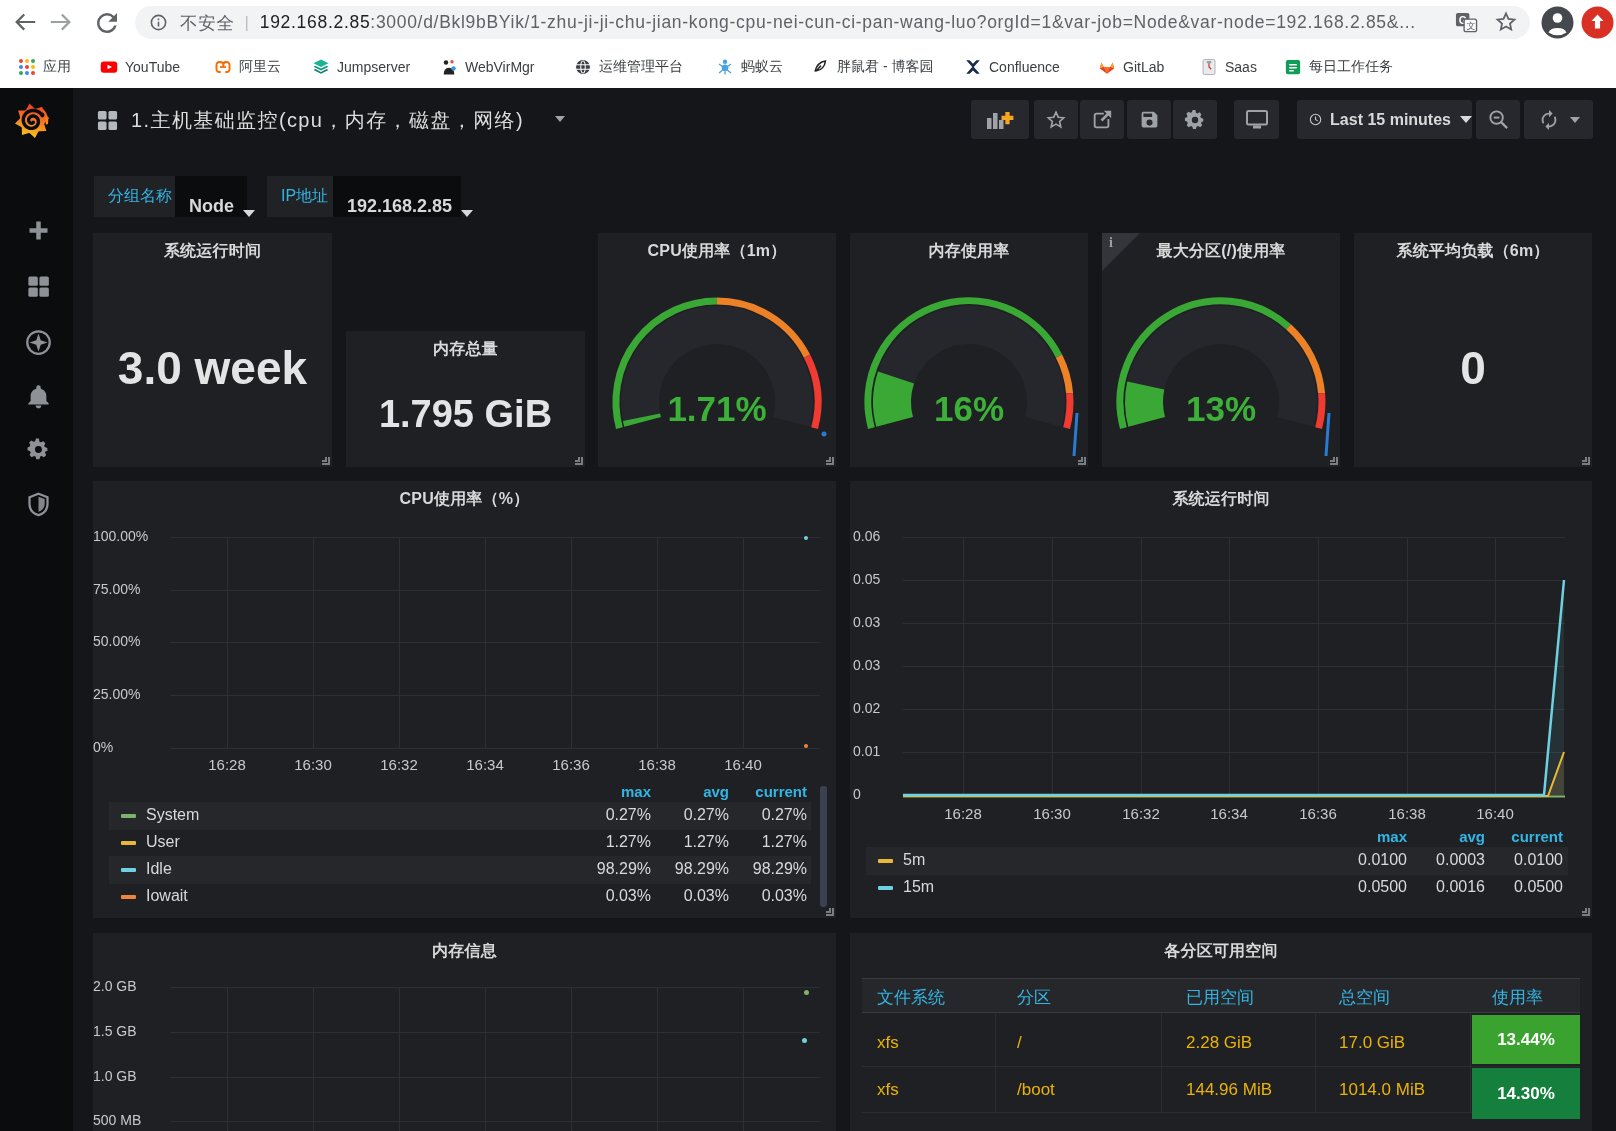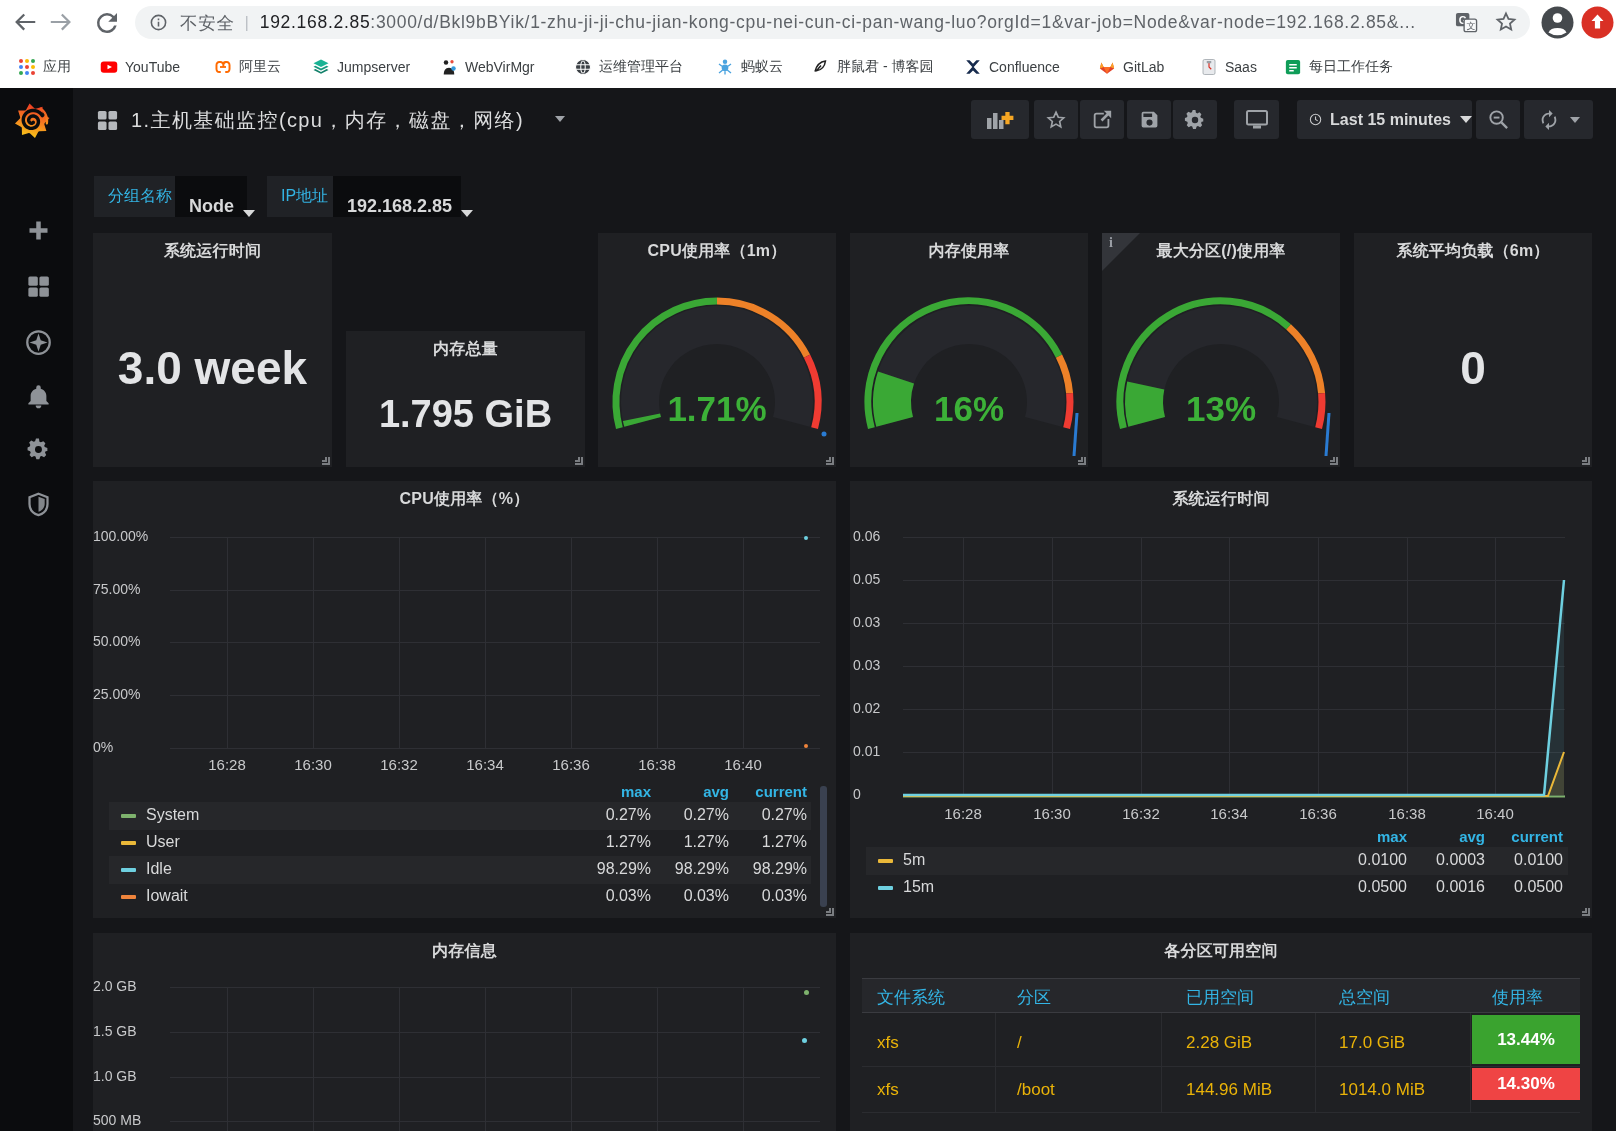--- a/index.html
+++ b/index.html
@@ -495,17 +495,17 @@
       <div class="abs" style="left:620px;top:80px;width:1px;height:99px;background:#2b2c30"></div>
       <div class="tcell" style="left:27px;top:100px">xfs</div>
       <div class="tcell" style="left:167px;top:100px">/</div>
       <div class="tcell" style="left:336px;top:100px">2.28 GiB</div>
       <div class="tcell" style="left:489px;top:100px">17.0 GiB</div>
       <div class="abs" style="left:622px;top:82px;width:108px;height:49px;background:#3aa32f;color:#fff;font-size:17px;font-weight:700;display:flex;align-items:center;justify-content:center">13.44%</div>
       <div class="tcell" style="left:27px;top:147px">xfs</div>
       <div class="tcell" style="left:167px;top:147px">/boot</div>
       <div class="tcell" style="left:336px;top:147px">144.96 MiB</div>
       <div class="tcell" style="left:489px;top:147px">1014.0 MiB</div>
-      <div class="abs" style="left:622px;top:135px;width:108px;height:32px;background:#ef4444;color:#fff;font-size:17px;font-weight:700;display:flex;align-items:center;justify-content:center">14.30%</div>
+      <div class="abs" style="left:622px;top:135px;width:108px;height:51px;background:#15803d;color:#fff;font-size:17px;font-weight:700;display:flex;align-items:center;justify-content:center">14.30%</div>
     </div>
   </div>
 </div>
 
 </div>
 </body></html>

